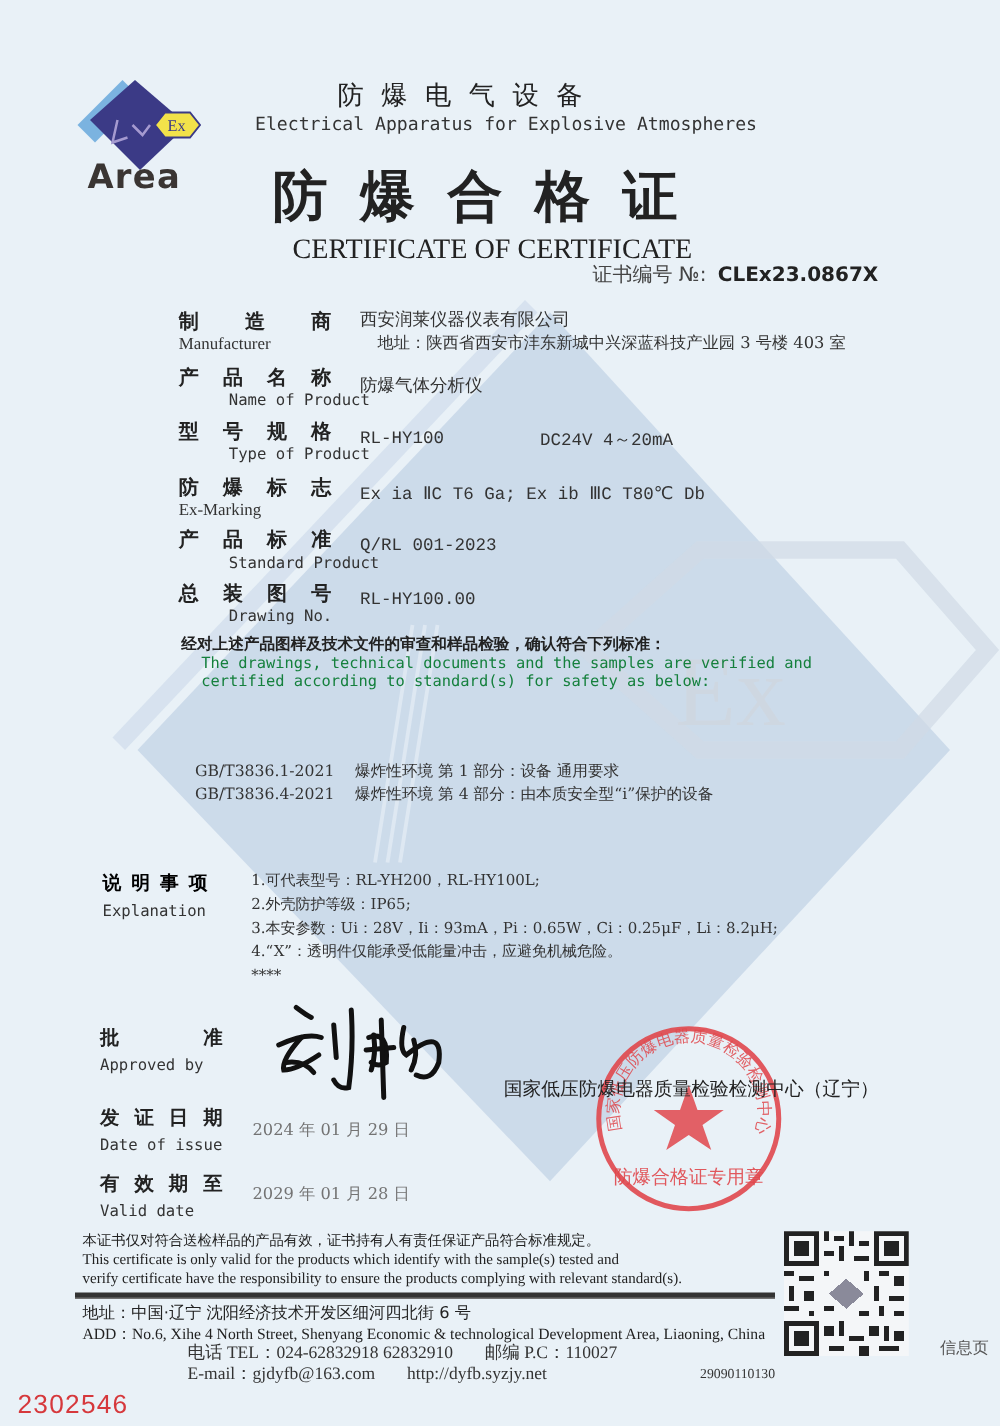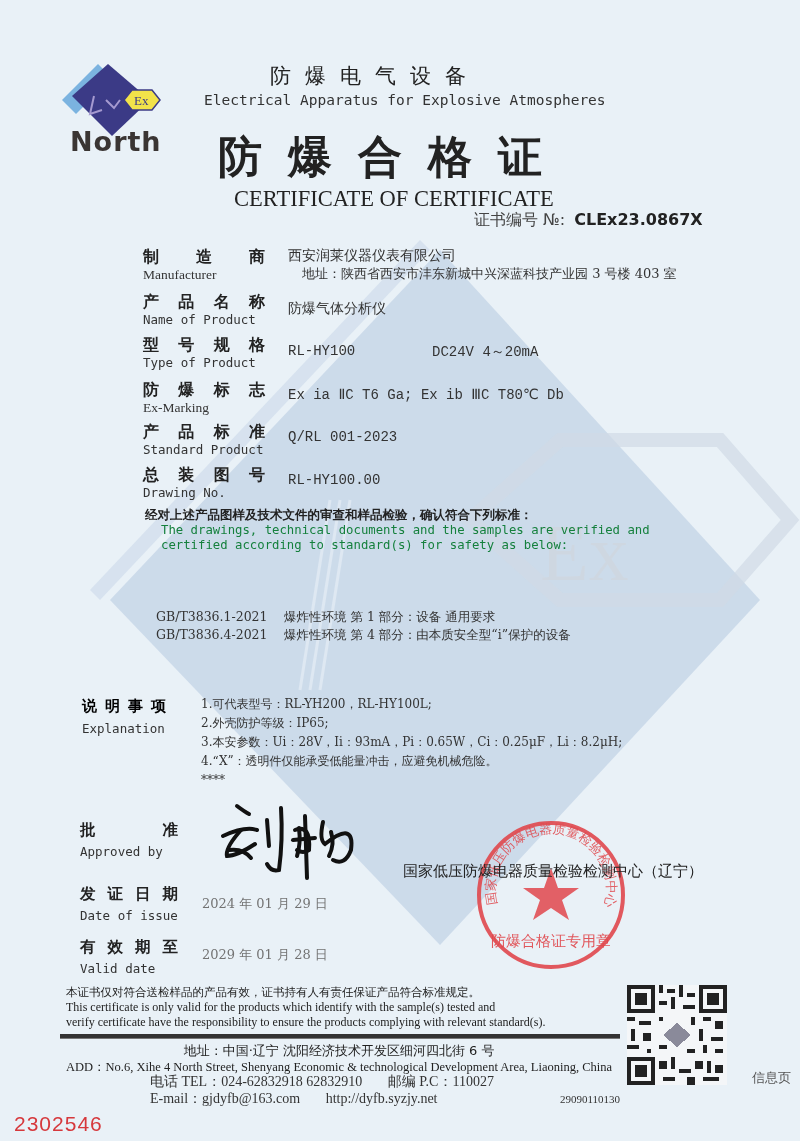--- a/index.html
+++ b/index.html
@@ -17,21 +17,21 @@
   .hdr-en { left: 204px; top: 92px; font-family: "DejaVu Sans Mono", monospace; font-size: 14.5px; color: #333; }
   .title-cn { left: 218px; top: 128px; font-family: "DejaVu Sans", sans-serif; font-weight: bold; font-size: 44px; letter-spacing: 26px; color: #222; }
   .title-en { left: 234px; top: 186px; font-family: "Liberation Serif", serif; font-size: 22.5px; color: #222; }
   .cert-no { left: 474px; top: 210px; font-size: 16px; color: #444; }
   .cert-no-label { font-family: "DejaVu Sans", sans-serif; }
   .cert-no-value { font-family: "DejaVu Sans", sans-serif; font-weight: bold; color: #222; font-size: 16px; margin-left: 4px; }
 
   .field-label-cn { font-family: "DejaVu Sans", sans-serif; font-weight: bold; font-size: 16px; width: 122px; display: flex; justify-content: space-between; color: #222; }
   .field-label-en { font-size: 12.5px; color: #333; margin-top: -1px; }
   .field-label-en.serif { font-family: "Liberation Serif", serif; font-size: 13.5px; }
-  .field-label-en.mono { font-family: "DejaVu Sans Mono", monospace; font-size: 12.5px; }
+  .field-label-en.mono { font-family: "DejaVu Sans Mono", monospace; font-size: 12.5px; margin-left: 40px; }
   .field { left: 143px; }
   .field-value { left: 288px; font-size: 14px; color: #333; }
   .mono { font-family: "Liberation Mono", monospace; }
   .sub { font-size: 13px; }
 
   .confirm-cn { left: 145px; top: 507px; font-family: "DejaVu Sans", sans-serif; font-weight: bold; font-size: 12.5px; color: #222; }
   .confirm-en { left: 161px; top: 523px; font-family: "DejaVu Sans Mono", monospace; font-size: 12.3px; color: #15803d; line-height: 15px; }
 
   .std-row { left: 156px; font-family: "DejaVu Serif", serif; font-size: 12.5px; color: #333; display: flex; }
   .std-code { width: 128px; }
@@ -49,21 +49,21 @@
   .signature { left: 215px; top: 800px; }
   .stamp { left: 475px; top: 818px; width: 152px; height: 155px; }
   .center-cn { left: 403px; top: 862px; font-family: "DejaVu Sans", sans-serif; font-size: 15px; color: #222; }
   .center-en { left: 402px; top: 882px; width: 370px; text-align: center; font-family: "Liberation Serif", serif; font-size: 12px; color: #222; line-height: 15px; }
 
   .disclaimer { left: 66px; top: 985px; font-family: "Liberation Serif", serif; font-size: 12px; color: #222; line-height: 15px; }
   .disclaimer .cn { font-family: "DejaVu Serif", serif; font-size: 11.5px; }
   .rule { left: 60px; top: 1034px; width: 560px; height: 4px; background: #333; border-bottom: 1px solid #777; }
 
   .addr { left: 66px; top: 1042px; font-family: "Liberation Serif", serif; font-size: 12.5px; color: #222; line-height: 17px; }
-  .addr-cn { font-family: "DejaVu Sans", sans-serif; font-size: 13px; text-align: center; }
+  .addr-cn { font-family: "DejaVu Sans", sans-serif; font-size: 13px; }
   .contact1 { left: 150px; top: 1073px; font-family: "Liberation Serif", serif; font-size: 14px; color: #333; }
   .contact2 { left: 150px; top: 1090px; font-family: "Liberation Serif", serif; font-size: 14px; color: #333; }
   .serial-small { left: 560px; top: 1093px; font-family: "Liberation Serif", serif; font-size: 11px; color: #333; }
   .qr { left: 627px; top: 985px; width: 100px; height: 100px; }
   .page-tag { left: 752px; top: 1069px; font-family: "DejaVu Sans", sans-serif; font-size: 13px; color: #555; }
   .serial-red { left: 14px; top: 1112px; font-family: "Liberation Sans", sans-serif; font-size: 21px; color: #d6383c; letter-spacing: 1px; }
   .gap { display: inline-block; width: 22px; }
 </style>
 </head>
 <body>
@@ -81,21 +81,21 @@
 </svg>
 
 <svg class="abs logo" viewBox="0 0 110 110">
   <polygon points="4,40 40,4 54,18 18,54" fill="#7bb3e0"></polygon>
   <polygon points="14,36 50,4 92,40 54,76" fill="#3b3a86"></polygon>
   <polyline points="36,36 32,54 44,50" fill="none" stroke="#a59ad0" stroke-width="2"></polyline>
   <polyline points="48,40 56,48 62,40" fill="none" stroke="#a59ad0" stroke-width="2"></polyline>
   <polygon points="66,40 74,30 94,30 102,40 94,50 74,50" fill="#f2e24a" stroke="#3b3a86" stroke-width="1.5"></polygon>
   <text x="76" y="45" font-family="Liberation Serif, serif" font-size="13" fill="#3b3a86">Ex</text>
 </svg>
-<div class="abs logo-text">North</div>
+<div class="abs logo-text">Area</div>
 
 <div class="abs hdr-cn">防爆电气设备</div>
 <div class="abs hdr-en">Electrical Apparatus for Explosive Atmospheres</div>
 <div class="abs title-cn">防爆合格证</div>
 <div class="abs title-en">CERTIFICATE OF CERTIFICATE</div>
 <div class="abs cert-no">
   <span class="cert-no-label">证书编号 №:</span>
   <span class="cert-no-value">CLEx23.0867X</span>
 </div>
 

